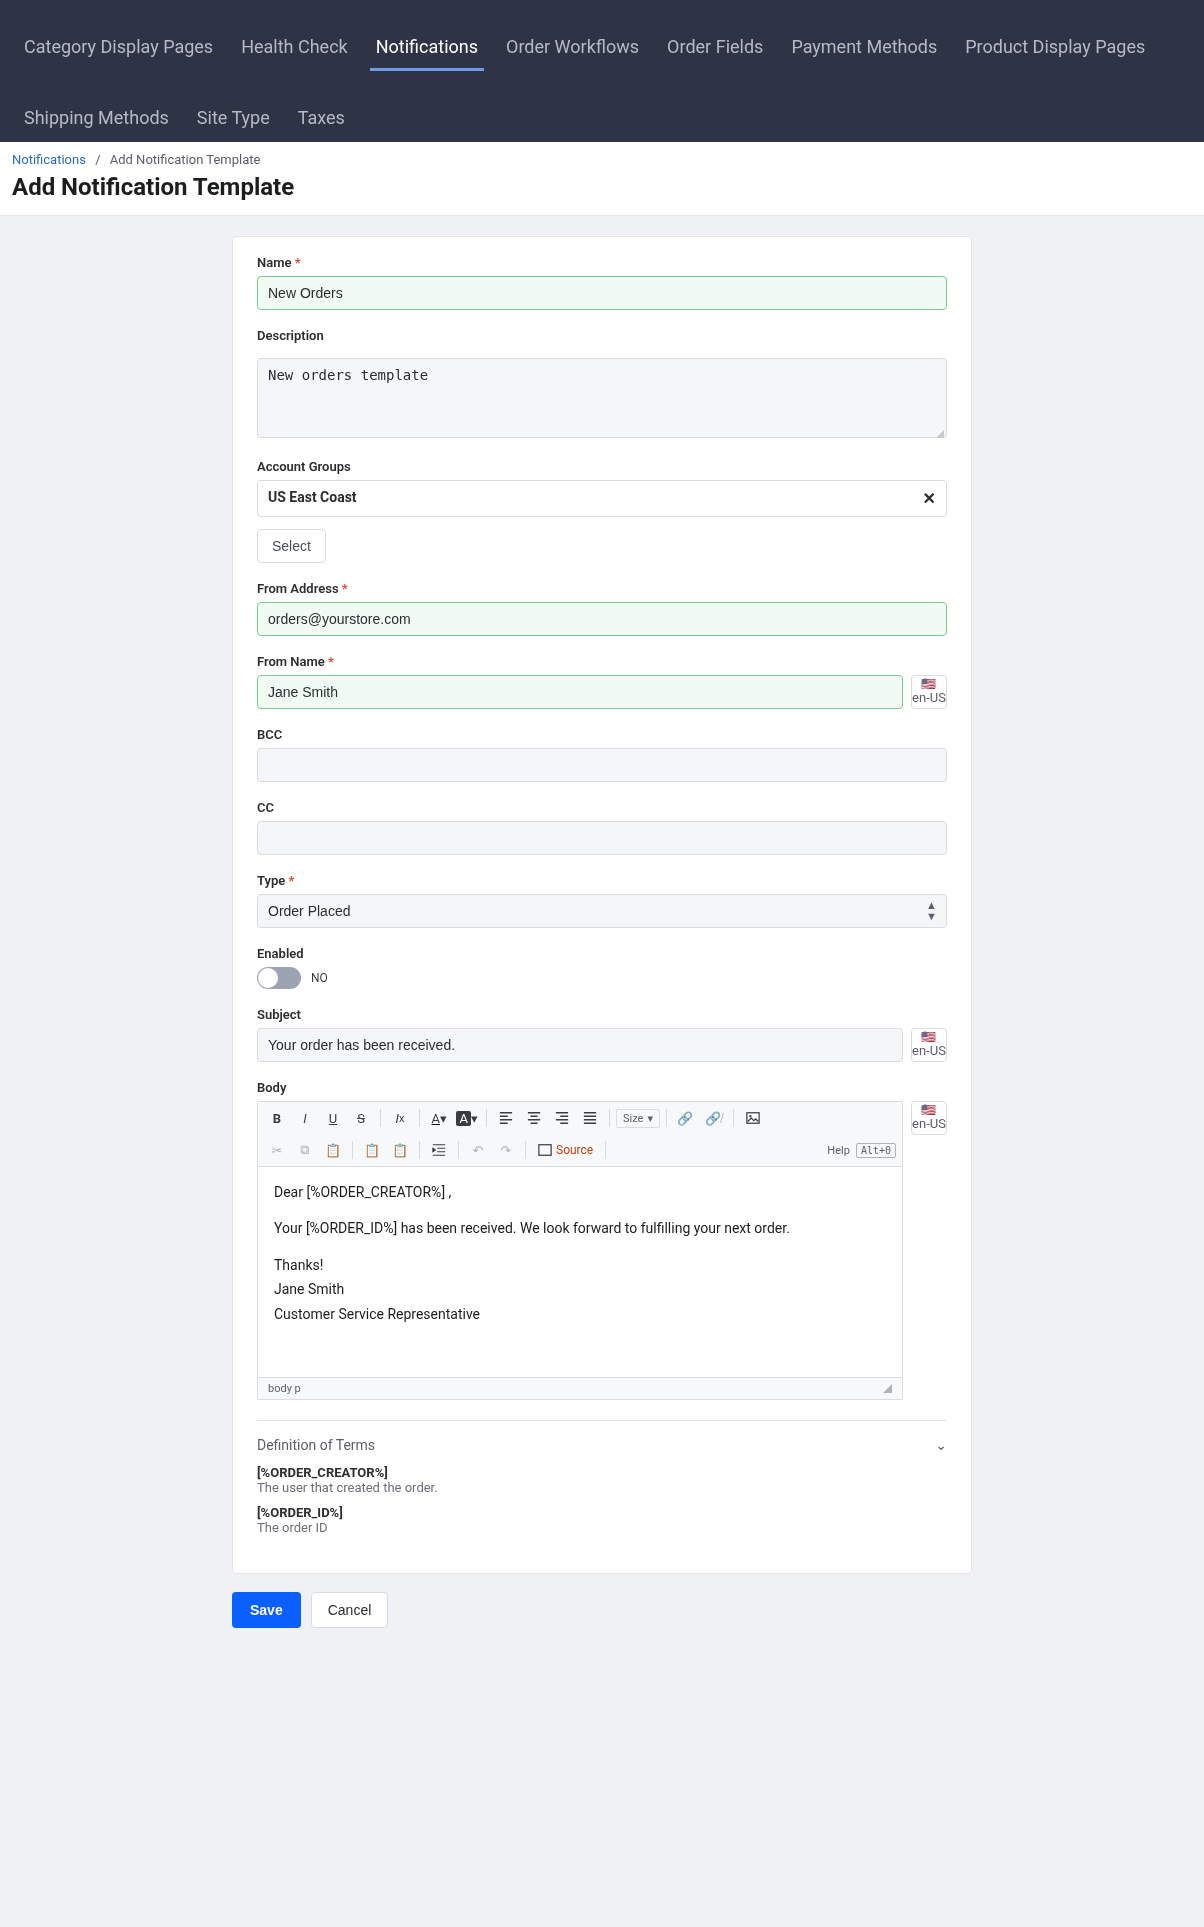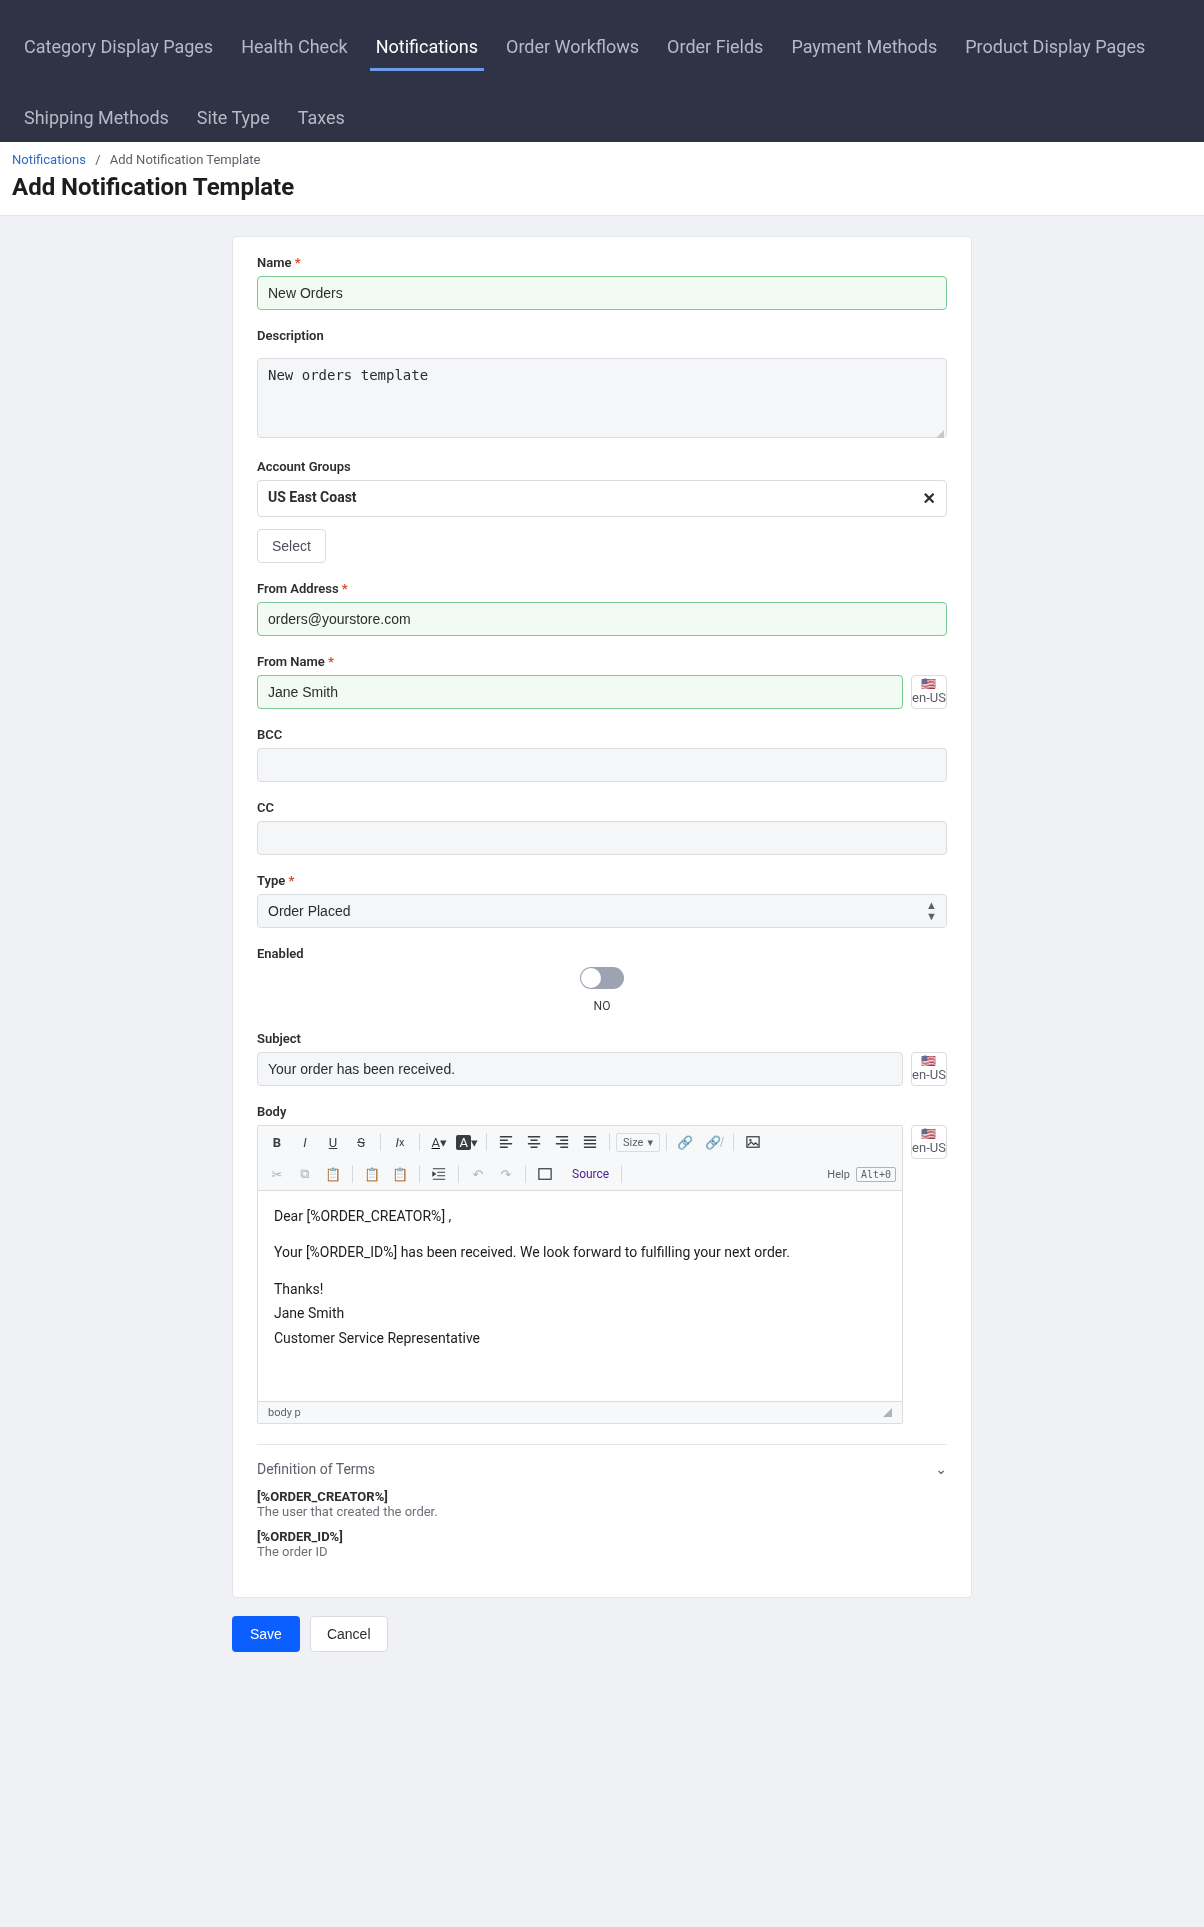--- a/index.html
+++ b/index.html
@@ -44,55 +44,55 @@
   .lang-btn .flag { font-size: 12px; line-height: 1; }
   .lang-btn .code { font-size: 13px; color: #5E5E6A; }
   
   
   .chip-box { border: 1px solid #DADCE2; border-radius: 4px; padding: 0; background: #fff; }
   .chip { display: flex; justify-content: space-between; padding: 8px 10px; font-size: 14px; color: #2C2D30; font-weight: bold; }
   .chip-x { cursor: pointer; font-size: 16px; color: #2C2D30; }
   .btn-outline { border: 1px solid #DADCE2; border-radius: 4px; background: #fff; color: #4C4F59; padding: 8px 14px; font-size: 14px; cursor: pointer; margin-top: 12px; }
   
   
-  .toggle-row { display: flex; align-items: center; gap: 10px; flex-direction: column; }
+  .toggle-row { display: flex; align-items: center; gap: 10px; }
   .toggle { width: 44px; height: 22px; background: #9EA3B2; border-radius: 11px; position: relative; cursor: pointer; }
   .toggle::after { content: ""; position: absolute; left: 1px; top: 1px; width: 20px; height: 20px; background: #fff; border-radius: 50%; }
   .toggle-lbl { font-size: 12px; color: #3A3C42; }
   
   
   .editor-wrap { display: flex; gap: 8px; align-items: flex-start; }
   .editor { flex: 1; border: 1px solid #DADCE2; border-radius: 2px; background: #fff; }
   .toolbar { border-bottom: 1px solid #DADCE2; background: #F7F8FA; padding: 4px 6px; display: flex; flex-wrap: wrap; align-items: center; gap: 2px; }
   .tbtn { width: 26px; height: 24px; display: inline-flex; align-items: center; justify-content: center; font-size: 13px; color: #3A3C42; cursor: pointer; border-radius: 2px; }
   .tbtn.dis { color: #B0B3BC; cursor: default; }
   .tsep { width: 1px; height: 18px; background: #D7D9DF; margin: 0 4px; }
   .tsize { display: inline-flex; align-items: center; gap: 4px; border: 1px solid #DADCE2; padding: 2px 6px; font-size: 11px; color: #5E5E6A; border-radius: 2px; cursor: pointer; }
-  .tsrc { display: inline-flex; align-items: center; gap: 20px; font-size: 12px; color: #4c1d95; cursor: pointer; padding: 2px 6px; }
+  .tsrc { display: inline-flex; align-items: center; gap: 4px; font-size: 12px; color: #c2410c; cursor: pointer; padding: 2px 6px; }
   .thelp { margin-left: auto; display: inline-flex; align-items: center; gap: 6px; font-size: 11px; color: #5E5E6A; }
   .thelp .kbd { border: 1px solid #B0B3BC; border-radius: 2px; padding: 1px 4px; font-family: monospace; font-size: 10px; }
   
   .editor-body-wrap { position: relative; }
   .editor-body { padding: 14px 16px; height: 210px; overflow-y: scroll; font-size: 14px; line-height: 1.6; }
   .editor-body p { margin-bottom: 14px; }
   .editor-body .sig p { margin-bottom: 2px; }
   .editor-foot { border-top: 1px solid #DADCE2; background: #F7F8FA; padding: 4px 10px; font-size: 11px; color: #5E5E6A; display: flex; justify-content: space-between; align-items: center; }
   .editor-foot .resize { width: 0; height: 0; border-left: 9px solid transparent; border-bottom: 9px solid #B0B3BC; }
   
   
   .accordion { border-top: 1px solid #E4E5E9; margin-top: 20px; padding-top: 12px; }
   .acc-head { display: flex; justify-content: space-between; align-items: center; color: #5E5E6A; font-size: 14px; cursor: pointer; padding: 4px 0 12px; }
   .acc-chev { font-size: 14px; color: #5E5E6A; }
   .term { margin-bottom: 10px; }
   .term .t { font-weight: 700; color: #2C2D30; font-size: 13px; }
   .term .d { color: #6E7079; font-size: 13px; }
   
   
   .actions { margin-top: 18px; display: flex; gap: 10px; }
-  .btn-primary { background: #0B5FFF; color: #fff; border: none; border-radius: 4px; padding: 9px 18px; font-size: 14px; font-weight: 400; cursor: pointer; }
+  .btn-primary { background: #0B5FFF; color: #fff; border: none; border-radius: 4px; padding: 9px 18px; font-size: 14px; font-weight: 700; cursor: pointer; }
   .btn-secondary { background: #fff; color: #2C2D30; border: 1px solid #DADCE2; border-radius: 4px; padding: 9px 16px; font-size: 14px; cursor: pointer; }
   
   
   svg.icon { width: 14px; height: 14px; }
   .tarea-wrap { position: relative; }
   .ta-resize { position: absolute; right: 3px; bottom: 3px; width: 0; height: 0; border-left: 8px solid transparent; border-bottom: 8px solid #C6C8CF; pointer-events: none; }
 </style>
 </head>
 <body>
 

